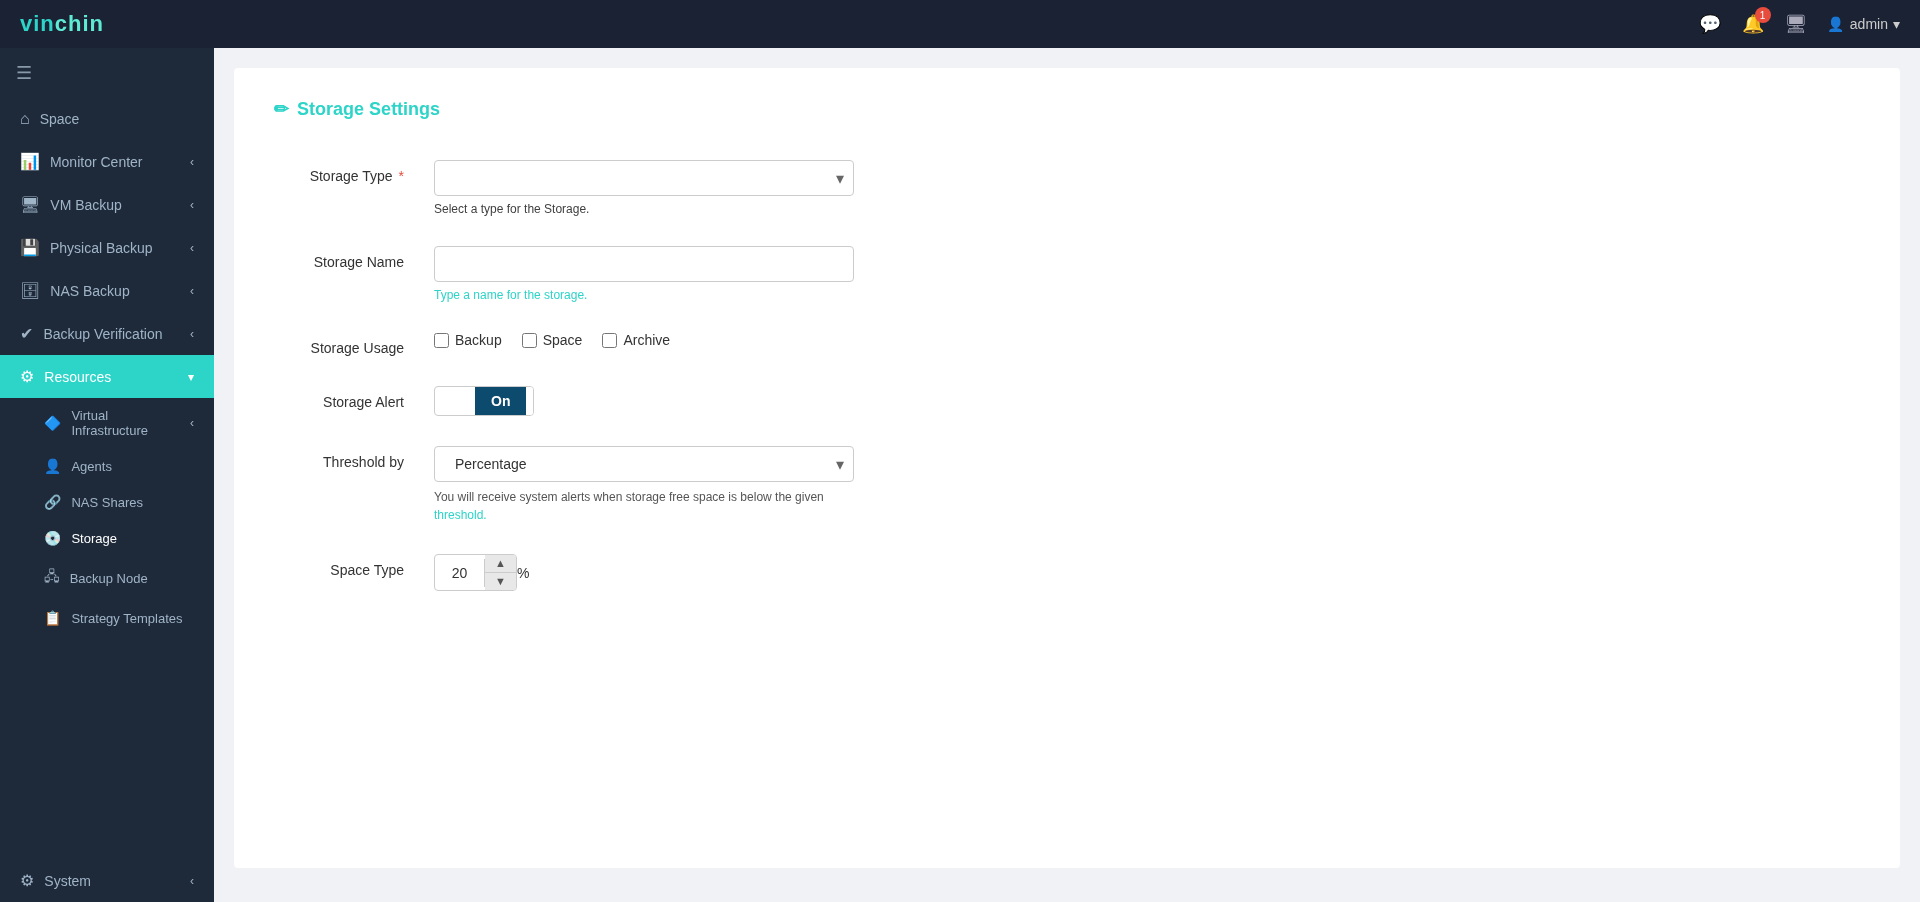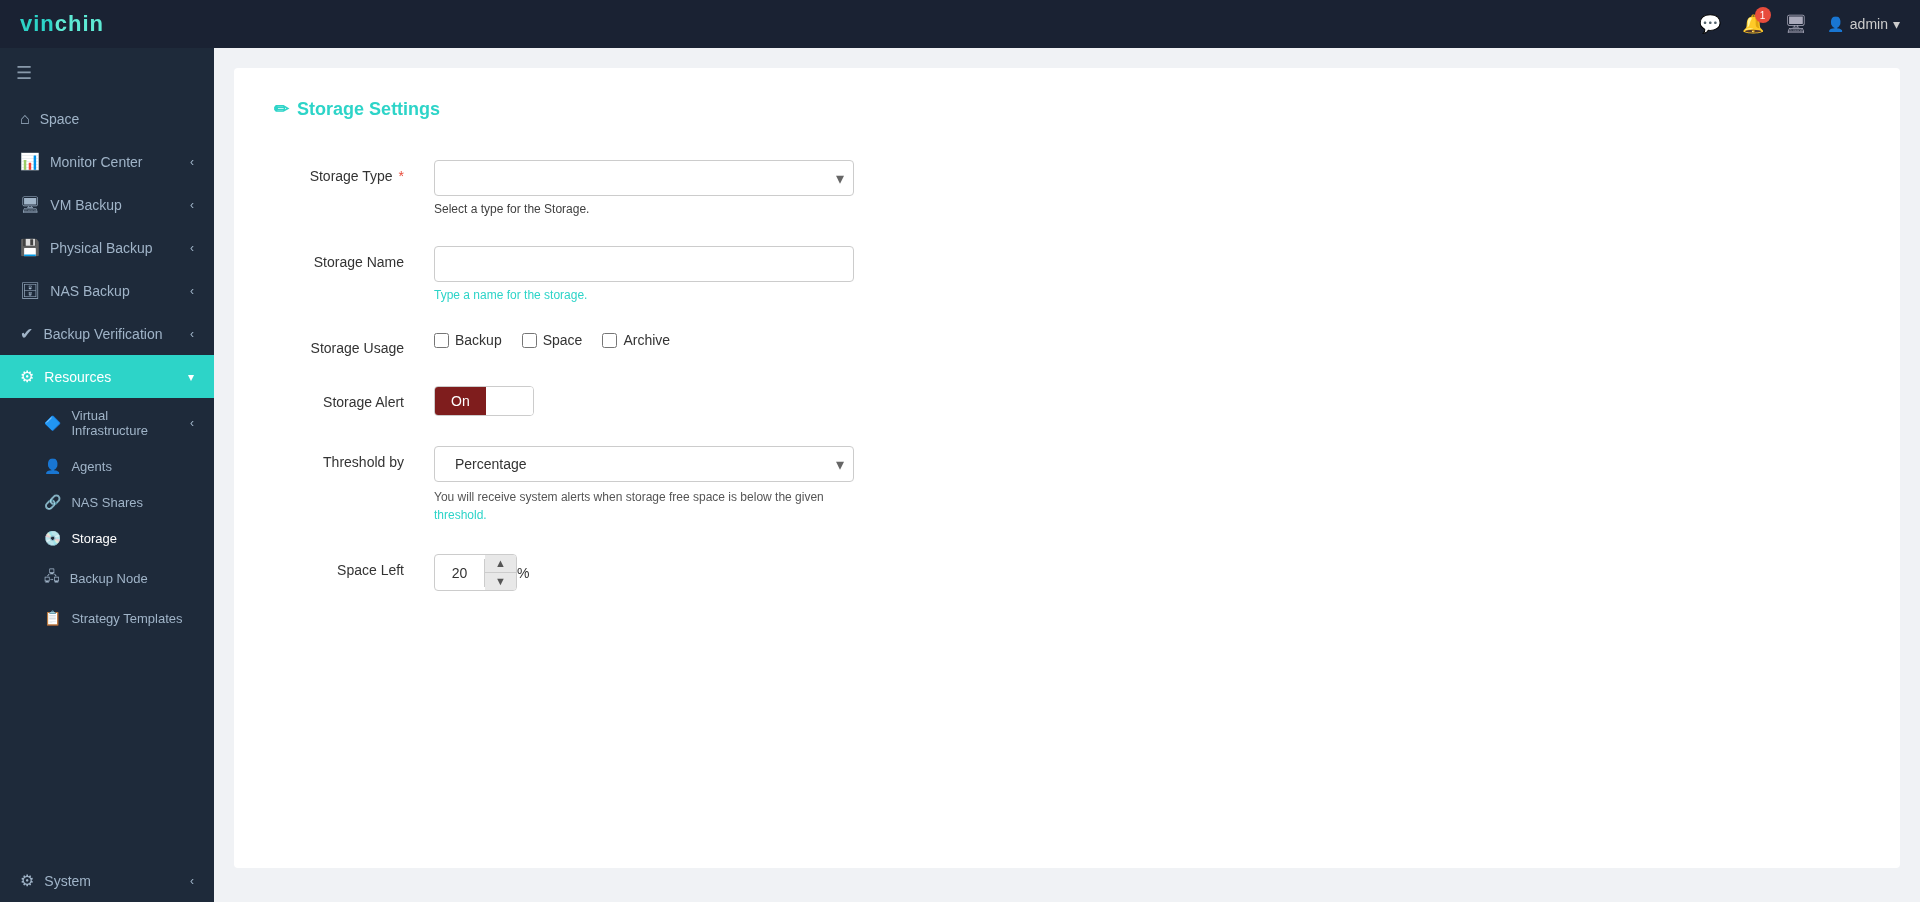--- a/index.html
+++ b/index.html
@@ -206,27 +206,28 @@
 
     
     .toggle-wrapper {
       display: flex;
       border: 1px solid #ccc;
       border-radius: 4px;
       overflow: hidden;
       width: 100px;
     }
     .toggle-on {
-      background: #7f1d1d;
+      background: #0c4a6e;
       color: #fff;
       padding: 6px 16px;
       font-size: 14px;
       cursor: pointer;
       border: none;
-      font-weight: 400;
+      font-weight: 700;
+      margin-left: 40px;
     }
     .toggle-off {
       background: #fff;
       color: #666;
       padding: 6px 16px;
       font-size: 14px;
       cursor: pointer;
       border: none;
       flex: 1;
     }
@@ -453,21 +454,21 @@
             <span class="chevron">▾</span>
           </div>
           <div class="alert-hint">
             <span>You will receive system alerts when storage free space is below the given</span><br>
             <span class="teal">threshold.</span>
           </div>
         </div>
       </div>
 
       <div class="form-row">
-        <div class="form-label">Space Left</div>
+        <div class="form-label">Space Type</div>
         <div class="form-control-wrapper">
           <div class="space-left-wrapper">
             <div class="spinner-box">
               <div class="spinner-value">20</div>
               <div class="spinner-buttons">
                 <button class="spinner-btn">▲</button>
                 <button class="spinner-btn">▼</button>
               </div>
             </div>
             <span class="percent-label">%</span>

